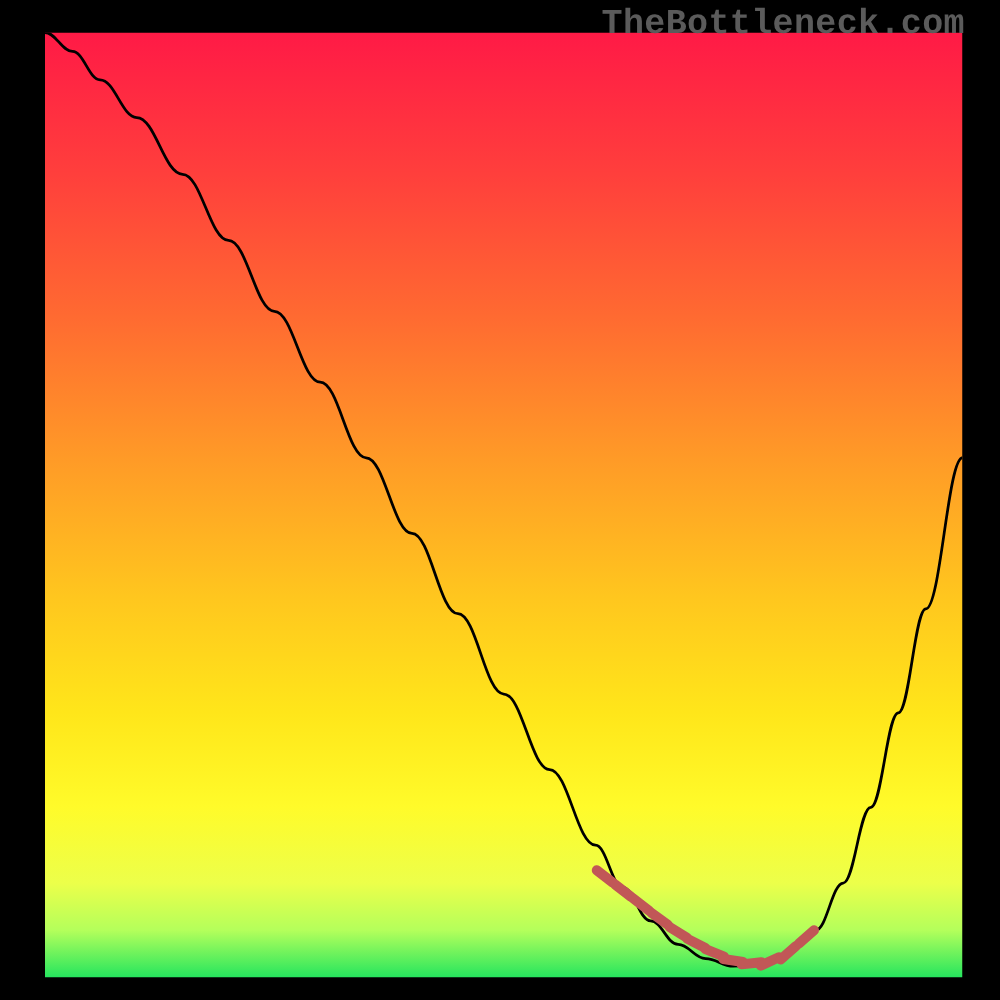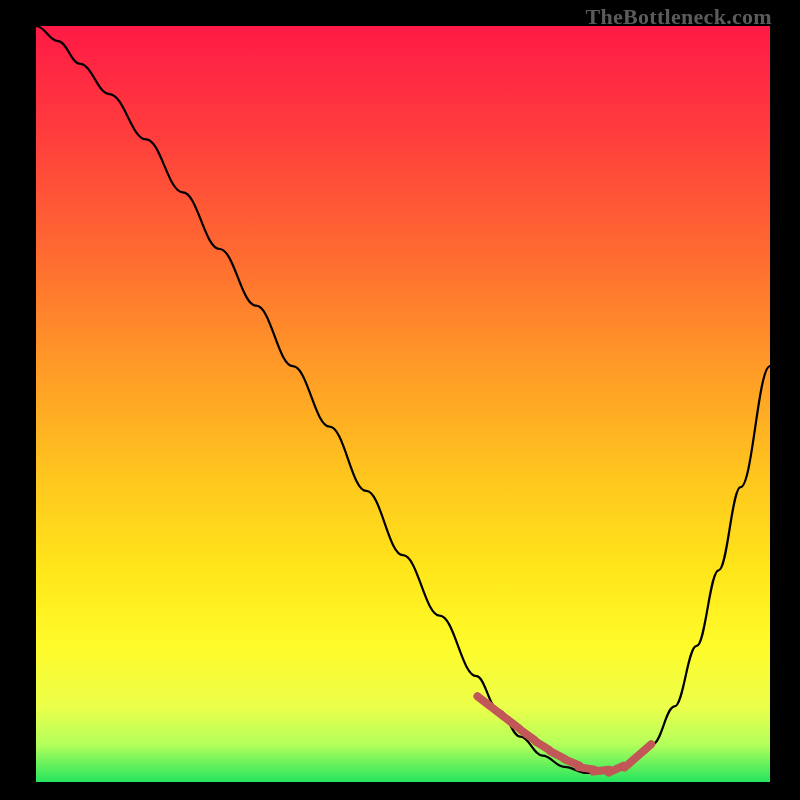--- a/index.html
+++ b/index.html
@@ -22,22 +22,22 @@
     position: absolute;
     left: 36px;
     top: 26px;
     width: 734px;
     height: 756px;
   }
   .watermark {
     position: absolute;
     top: 4px;
     right: 28px;
-    font-family: Liberation Serif, serif;
-    font-size: 22px;
+    font-family: Liberation Mono, monospace;
+    font-size: 28px;
     font-weight: bold;
     color: #5b5b5b;
     letter-spacing: 0.3px;
   }
   svg {
     display: block;
   }
 </style>
 </head>
 <body>

